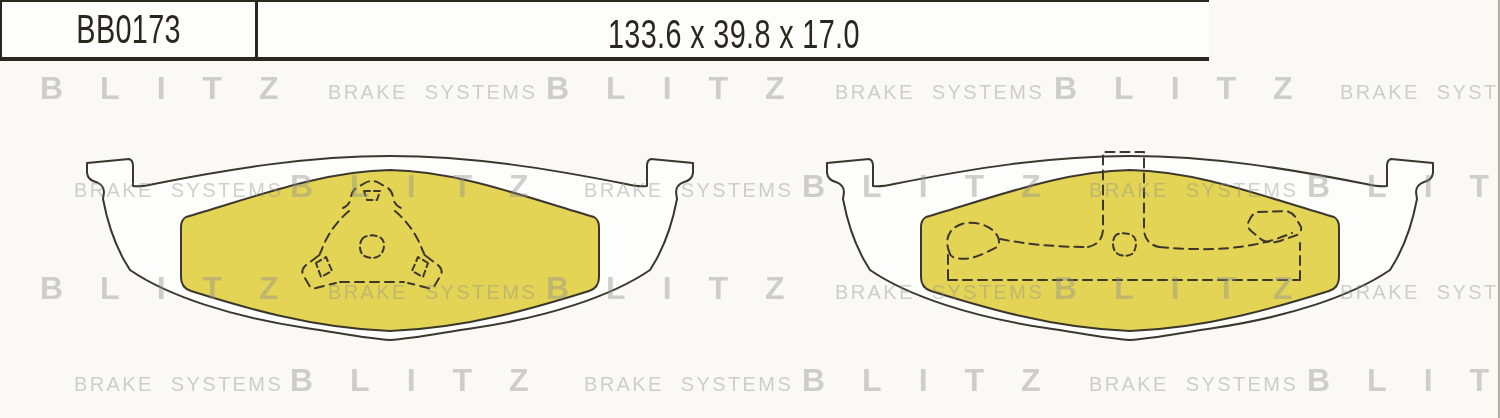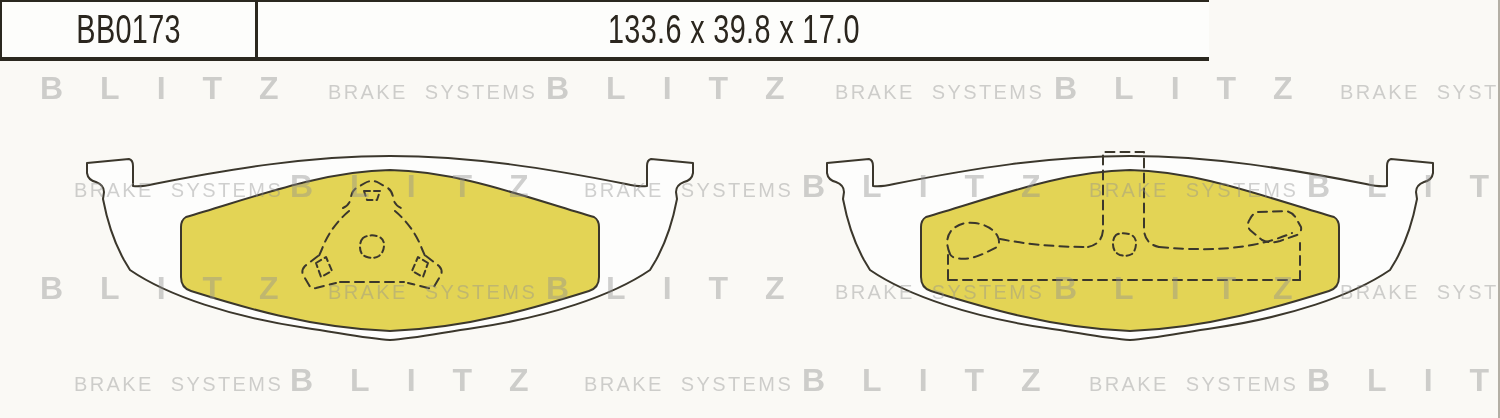--- a/index.html
+++ b/index.html
@@ -15,21 +15,21 @@
     border-top:2px solid var(--line,#2b281f);
     border-bottom:4px solid var(--line,#2b281f);
     background:var(--cellbg,#fdfdfb);
   }
   .cell-part{
     width:258px;box-sizing:border-box;
     border-left:2px solid var(--line,#2b281f);
     border-right:3px solid var(--line,#2b281f);
     display:flex;align-items:center;justify-content:center;
   }
-  .cell-dims{flex:1;display:flex;align-items:center;justify-content:center;}
+  .cell-dims{flex:1;display:flex;align-items:flex-end;justify-content:center;}
   .header-text{
     font-size:40px;color:var(--text,#2b261e);white-space:nowrap;
     transform:scaleX(0.72);transform-origin:center center;
     letter-spacing:0.5px;
   }
   
   .wm-layer{position:absolute;inset:0;z-index:3;margin-left:44px;}
   .wm-row{position:absolute;left:0;width:1500px;height:33px;}
   .wm-item{position:absolute;bottom:0;white-space:nowrap;color:var(--wm-gray,#919191);opacity:0.42;}
   .wm-brand{font-size:32px;font-weight:bold;letter-spacing:37px;}

